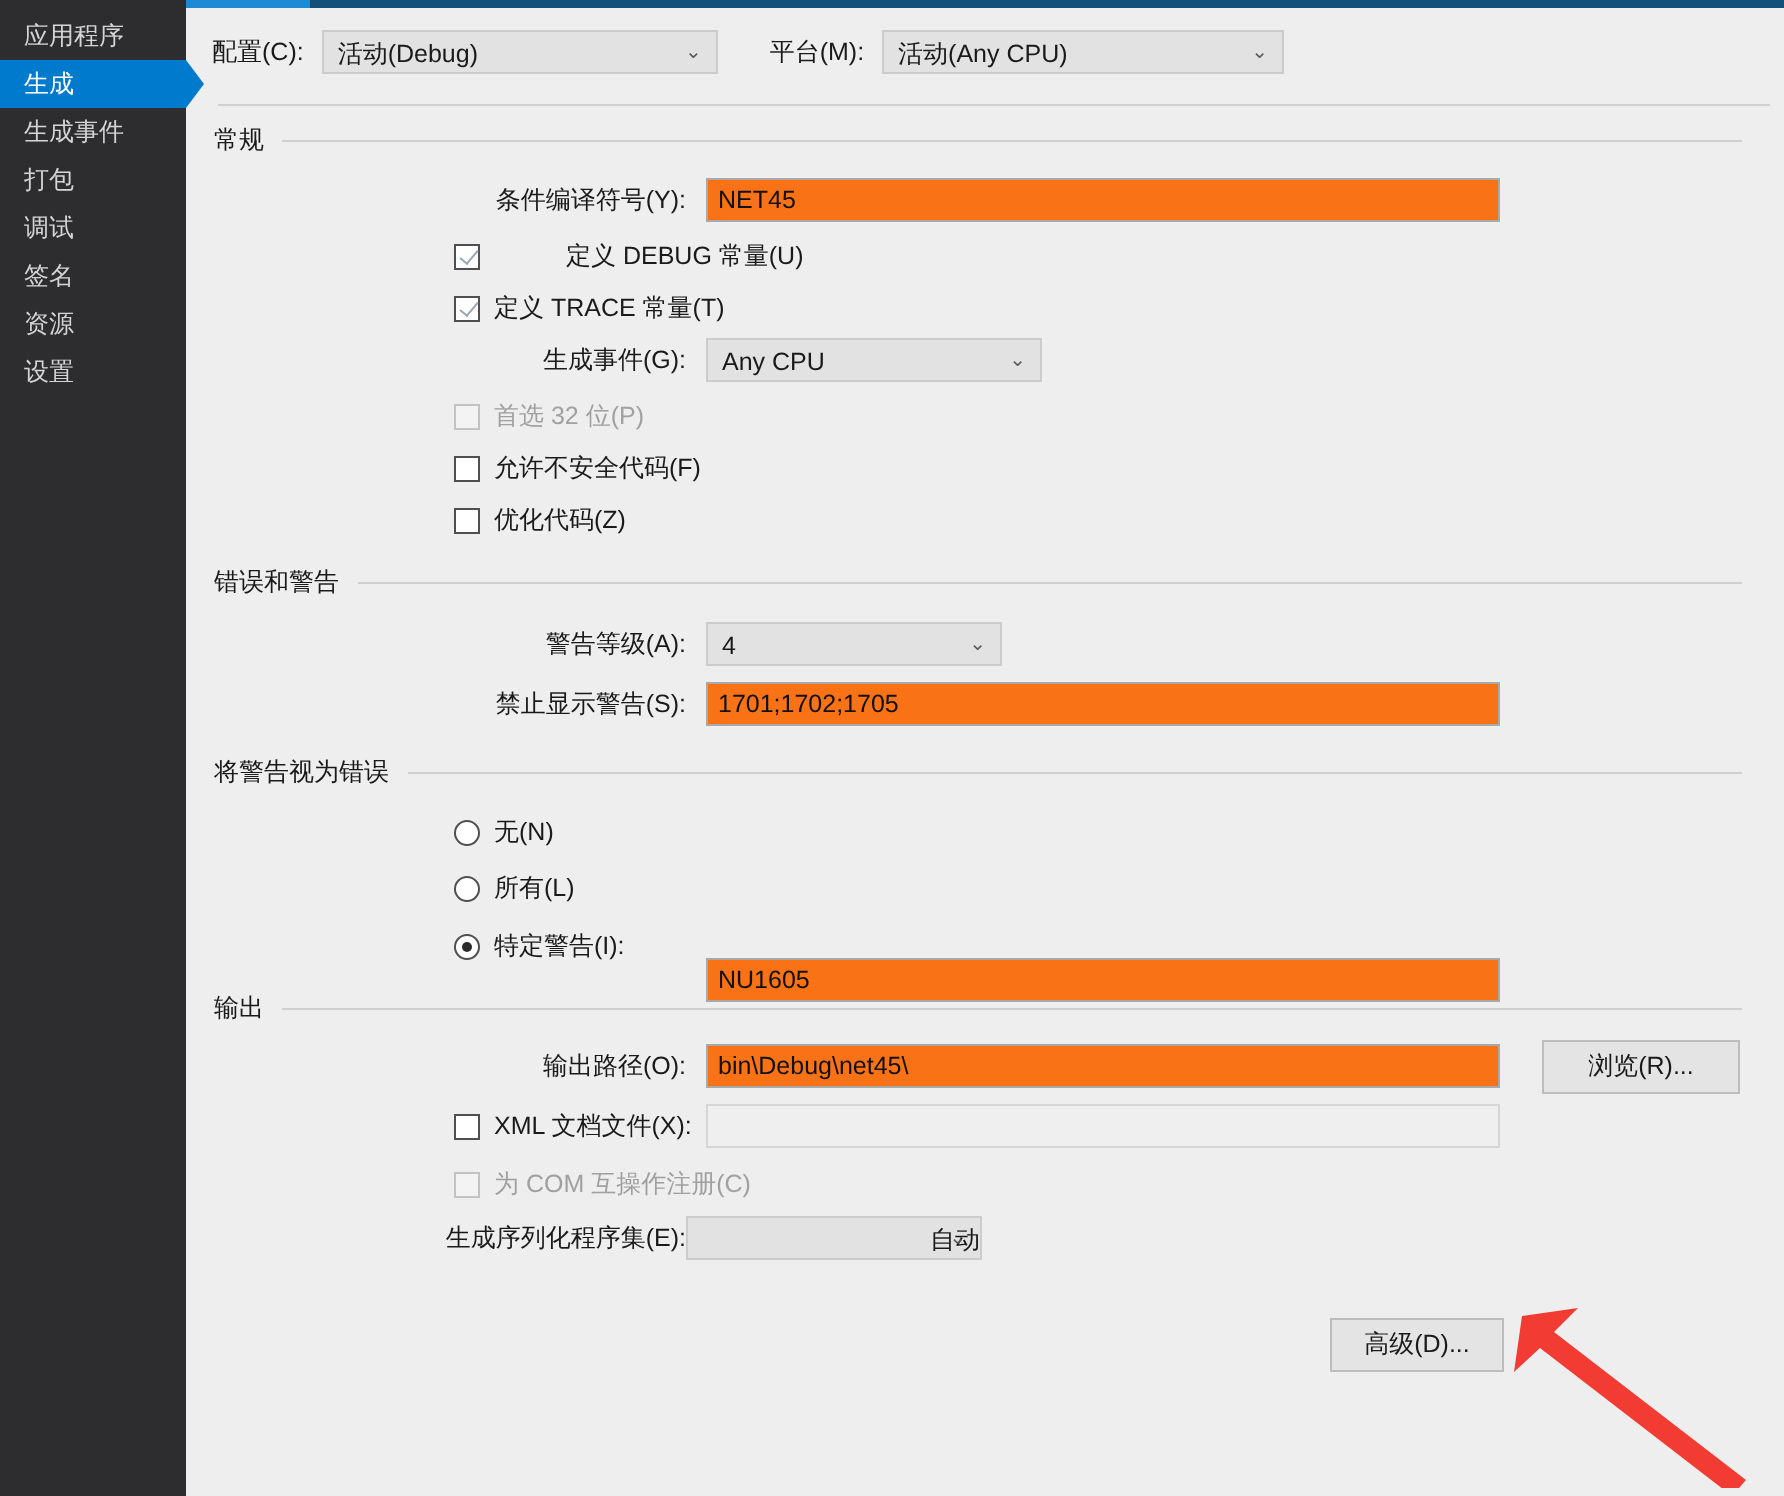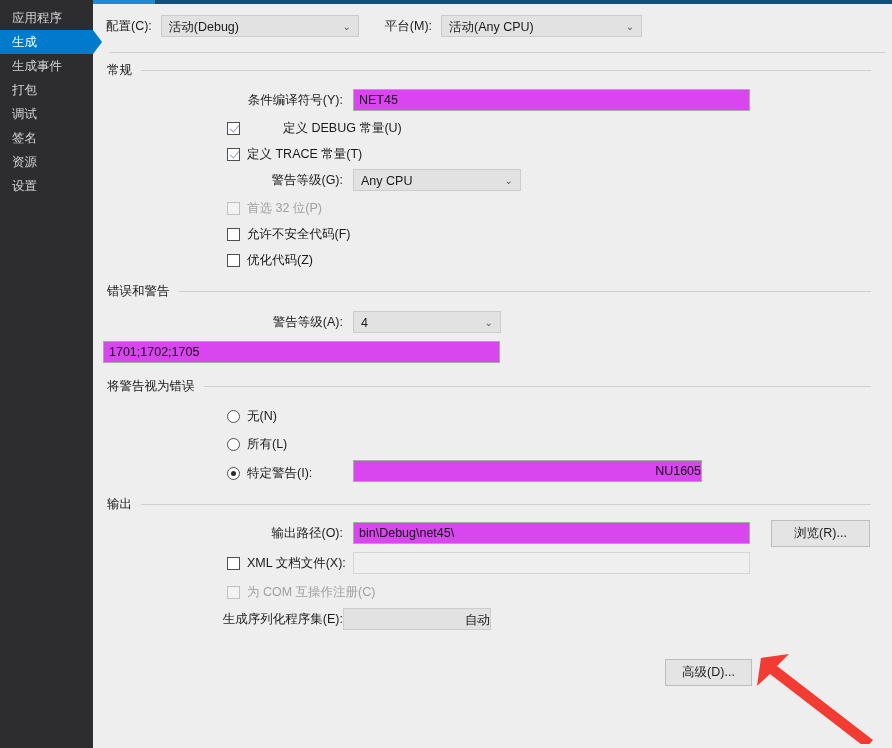--- a/index.html
+++ b/index.html
@@ -166,21 +166,21 @@
   }
   .fld-label {
     font-size: 12.5px;
     color: #1a1a1a;
     white-space: nowrap;
     text-align: right;
     cursor: default;
   }
 
   .textbox {
-    background: #d946ef;
+    background: #f97316;
     border: 1px solid #a9a9a9;
     height: 22px;
     line-height: 20px;
     box-sizing: border-box;
     padding-left: 5px;
     font-size: 12.5px;
     color: #111111;
     overflow: hidden;
     white-space: nowrap;
     cursor: text;
@@ -352,21 +352,21 @@
         <span class="cbox checked"></span>
         <span class="cblabel">定义 DEBUG 常量(U)</span>
       </div>
 
       <div class="cbrow" style="left:134px; top:88px;">
         <span class="cbox checked"></span>
         <span class="cblabel">定义 TRACE 常量(T)</span>
       </div>
 
       <div class="row" style="left:0px; top:113px;">
-        <span class="fld-label" style="width:250px;">警告等级(G):</span>
+        <span class="fld-label" style="width:250px;">生成事件(G):</span>
         <div class="combo" style="width:168px; margin-left:10px;">
           <span>Any CPU</span>
           <span class="chev">⌄</span>
         </div>
       </div>
 
       <div class="cbrow" style="left:134px; top:142px;">
         <span class="cbox disabled"></span>
         <span class="cblabel disabled">首选 32 位(P)</span>
       </div>
@@ -388,20 +388,21 @@
 
       <div class="row" style="left:0px; top:255px;">
         <span class="fld-label" style="width:250px;">警告等级(A):</span>
         <div class="combo" style="width:148px; margin-left:10px;">
           <span>4</span>
           <span class="chev">⌄</span>
         </div>
       </div>
 
       <div class="row" style="left:0px; top:285px;">
+        <span class="fld-label" style="width:250px;">禁止显示警告(S):</span>
         <div class="textbox" style="width:397px; margin-left:10px;">
           <span>1701;1702;1705</span>
         </div>
       </div>
 
       <div class="group" style="top:322px;">
         <span class="gtitle">将警告视为错误</span>
         <span class="grule"></span>
       </div>
 
@@ -412,21 +413,21 @@
 
       <div class="rdrow" style="left:134px; top:378px;">
         <span class="radio"></span>
         <span class="rdlabel">所有(L)</span>
       </div>
 
       <div class="rdrow" style="left:134px; top:407px;">
         <span class="radio checked"></span>
         <span class="rdlabel">特定警告(I):</span>
       </div>
-      <div class="textbox" style="position:absolute; left:260px; top:404px; width:349px;text-align:right;">
+      <div class="textbox" style="position:absolute; left:260px; top:423px; width:397px;">
         <span>NU1605</span>
       </div>
 
       <div class="group" style="top:440px;">
         <span class="gtitle">输出</span>
         <span class="grule"></span>
       </div>
 
       <div class="row" style="left:0px; top:466px;">
         <span class="fld-label" style="width:250px;">输出路径(O):</span>

